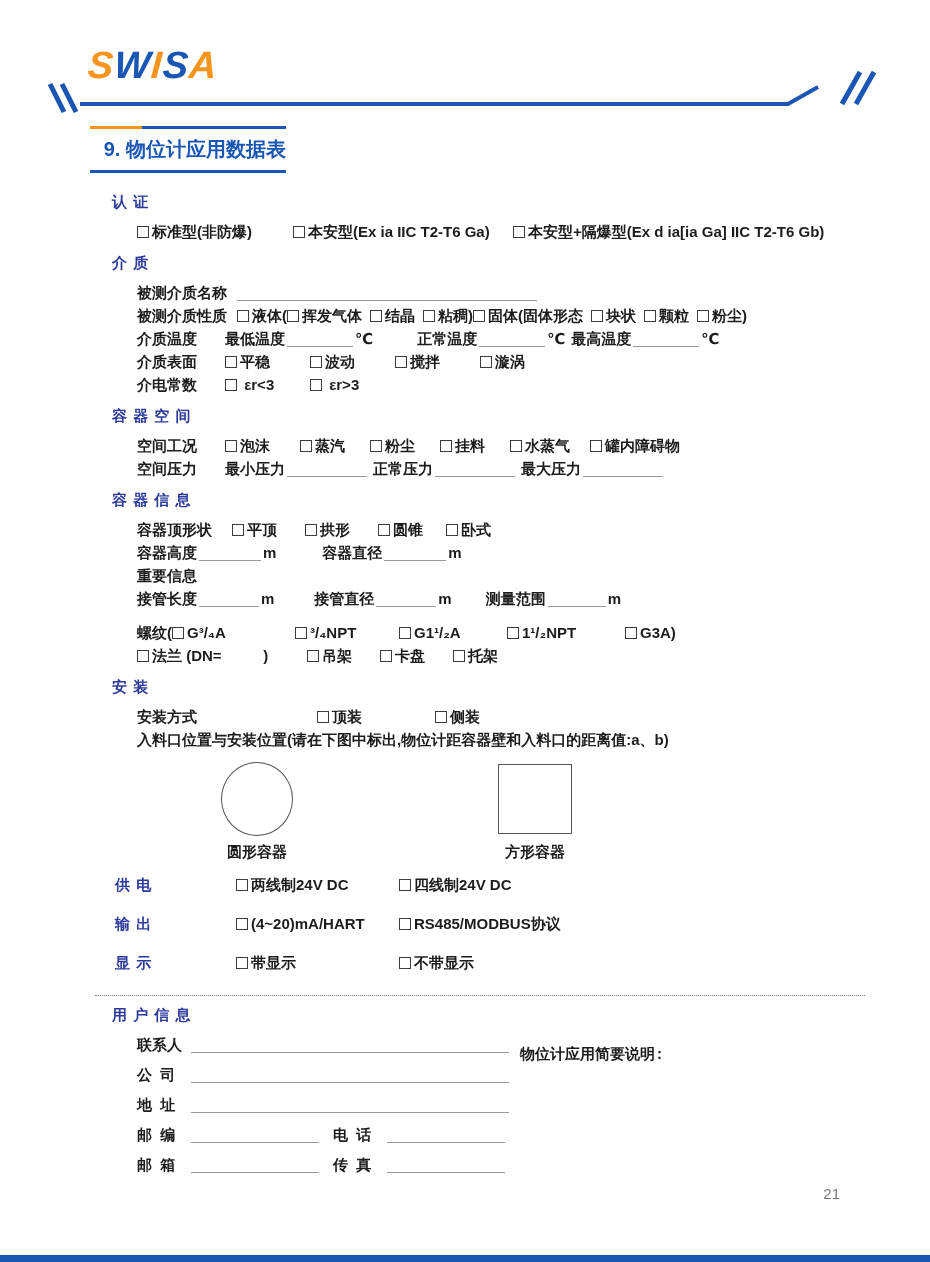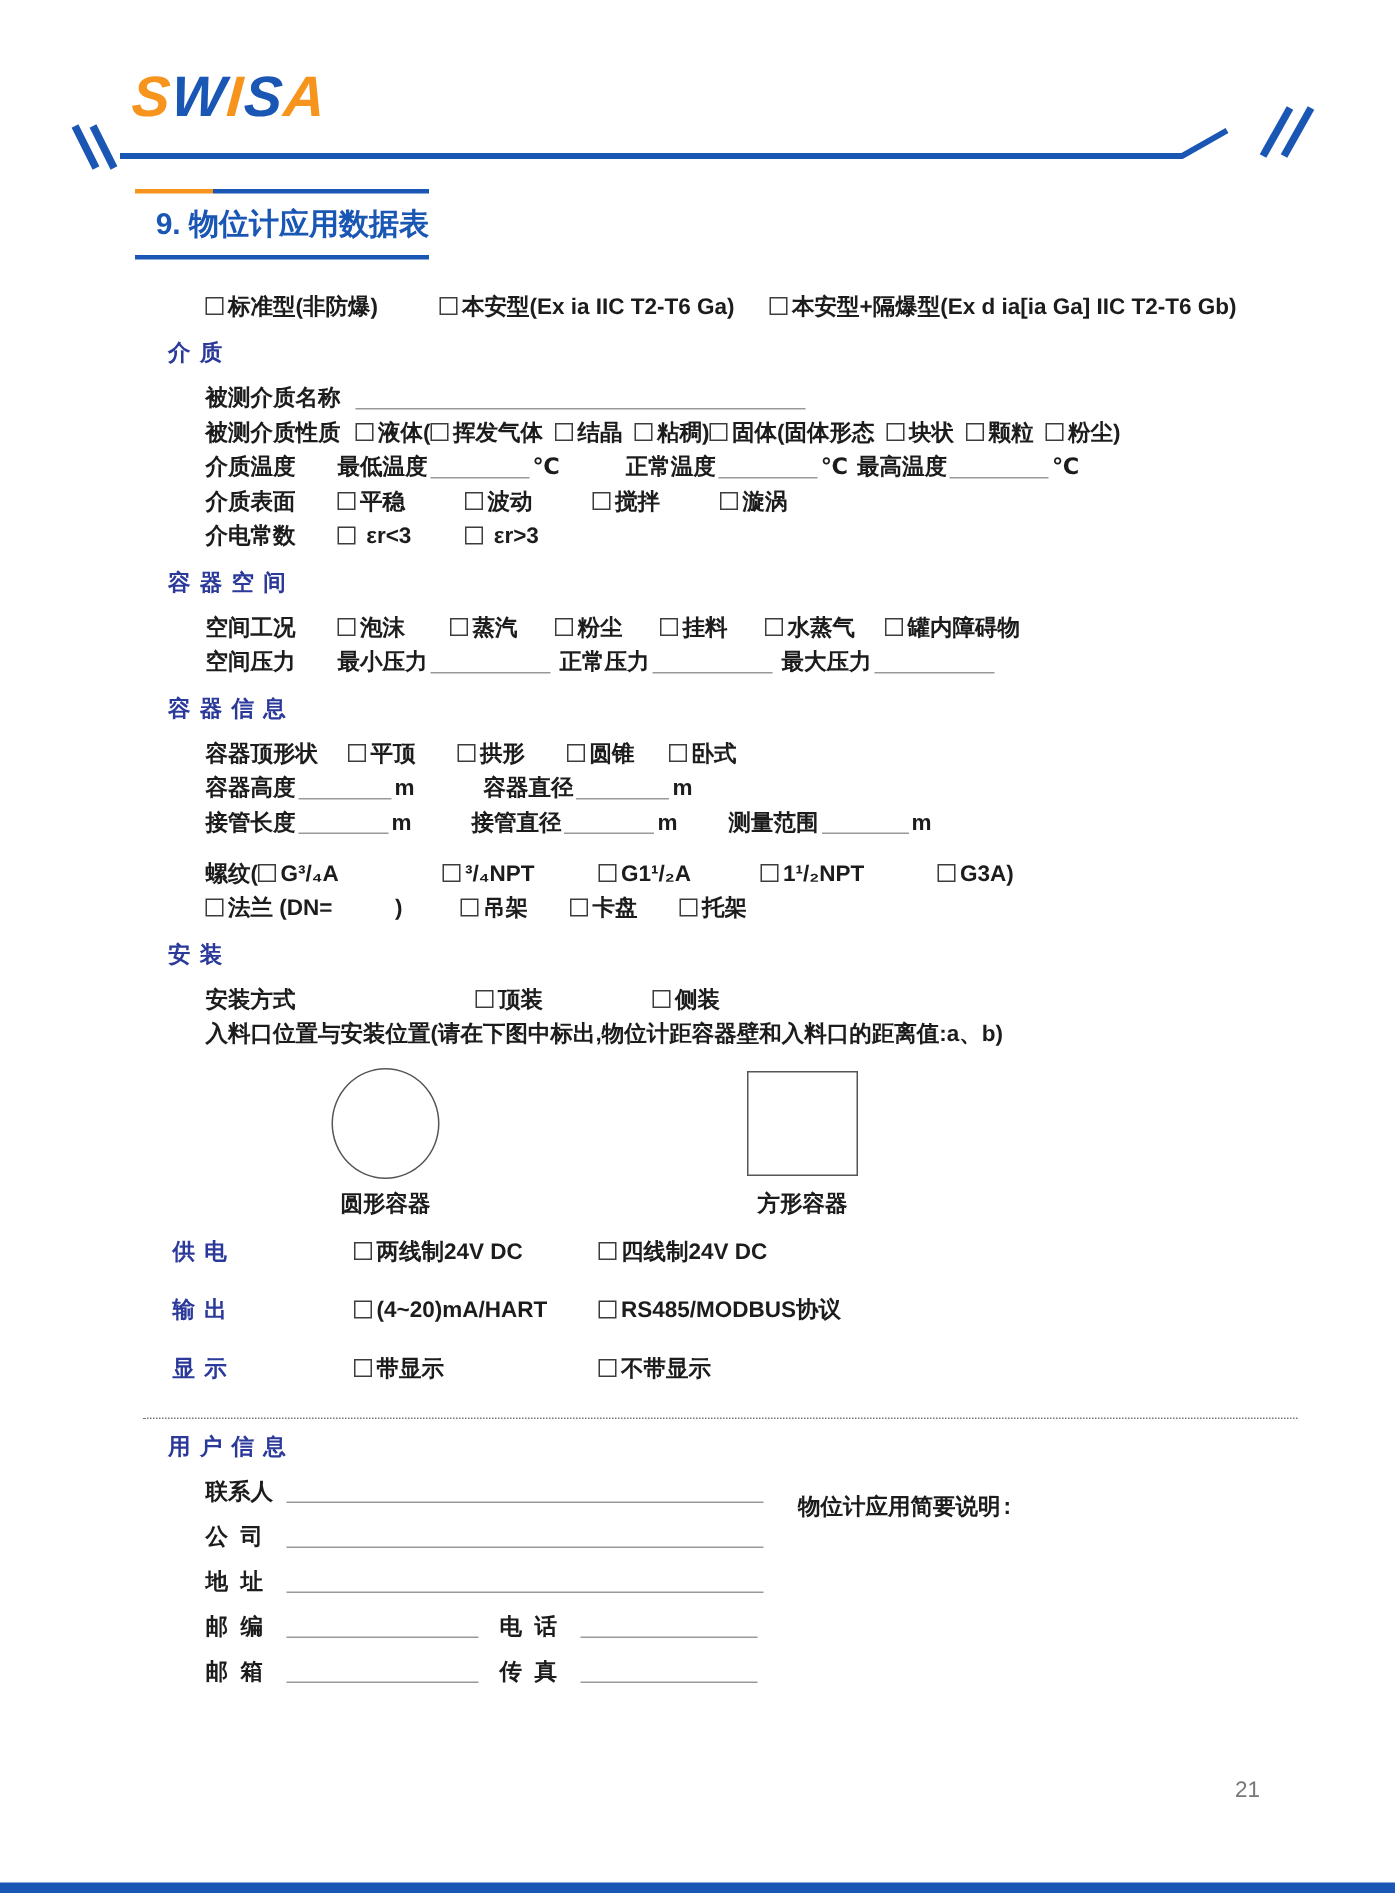--- a/index.html
+++ b/index.html
@@ -62,21 +62,21 @@
   .shape-label { font-size:15px; font-weight:600; }
 
   
   .dotted-divider { margin:14px 0 10px 95px; width:770px; border-top:1px dotted #777; height:0; }
 
   
   .user-cols { position:relative; }
   .user-left { width:400px; }
   [data-name="section-user-info"] .row { margin-bottom:7px; }
   .note-label {
-    position:absolute; left:420px; top:12px;
+    position:absolute; left:408px; top:12px;
     font-size:15px; font-weight:600; white-space:nowrap;font-family:Liberation Mono, monospace;
   }
 
   
   .page-number { position:absolute; right:90px; bottom:60px; font-size:15px; color:#777; }
   .footer-bar { position:absolute; left:0; bottom:0; width:100%; height:7px; background:#1a56b4; }
 </style>
 </head>
 <body>
 
@@ -97,39 +97,41 @@
       <div class="tb-top" data-name="title-rule-top">
         <span class="seg-orange" data-name="title-rule-orange-segment"></span>
         <span class="seg-blue" data-name="title-rule-blue-segment"></span>
       </div>
       <div class="tb-text" data-name="page-title">9. 物位计应用数据表</div>
       <div class="tb-bottom" data-name="title-rule-bottom"></div>
     </div>
 
     <main id="form-root" data-name="application-data-form">
         <section class="form-section" data-name="section-certification">
+          <div class="sec-label" data-name="section-label">认 证</div>
           <div class="row" data-name="form-row"><span class="part cb-part" data-name="checkbox-option" style="min-width: 148px;"><span class="cb-box" data-name="checkbox"></span><span class="part-text" data-name="option-label">标准型(非防爆)</span></span><span class="part cb-part" data-name="checkbox-option" style="min-width: 212px;"><span class="cb-box" data-name="checkbox"></span><span class="part-text" data-name="option-label">本安型(Ex ia IIC T2-T6 Ga)</span></span><span class="part cb-part" data-name="checkbox-option"><span class="cb-box" data-name="checkbox"></span><span class="part-text" data-name="option-label">本安型+隔爆型(Ex d ia[ia Ga] IIC T2-T6 Gb)</span></span></div>
         </section>
         <section class="form-section" data-name="section-medium">
           <div class="sec-label" data-name="section-label">介 质</div>
           <div class="row" data-name="form-row"><span class="part row-label" data-name="row-label" style="min-width: 92px;">被测介质名称</span><span class="blank-line" data-name="blank-field" style="min-width: 300px; width: 300px;"></span></div>
           <div class="row" data-name="form-row"><span class="part row-label" data-name="row-label" style="min-width: 92px;">被测介质性质</span><span class="part cb-part" data-name="checkbox-option" style="margin-right: 0px;"><span class="cb-box" data-name="checkbox"></span><span class="part-text" data-name="option-label">液体(</span></span><span class="part cb-part" data-name="checkbox-option"><span class="cb-box" data-name="checkbox"></span><span class="part-text" data-name="option-label">挥发气体</span></span><span class="part cb-part" data-name="checkbox-option"><span class="cb-box" data-name="checkbox"></span><span class="part-text" data-name="option-label">结晶</span></span><span class="part cb-part" data-name="checkbox-option" style="margin-right: 0px;"><span class="cb-box" data-name="checkbox"></span><span class="part-text" data-name="option-label">粘稠)</span></span><span class="part cb-part" data-name="checkbox-option"><span class="cb-box" data-name="checkbox"></span><span class="part-text" data-name="option-label">固体(固体形态</span></span><span class="part cb-part" data-name="checkbox-option"><span class="cb-box" data-name="checkbox"></span><span class="part-text" data-name="option-label">块状</span></span><span class="part cb-part" data-name="checkbox-option"><span class="cb-box" data-name="checkbox"></span><span class="part-text" data-name="option-label">颗粒</span></span><span class="part cb-part" data-name="checkbox-option"><span class="cb-box" data-name="checkbox"></span><span class="part-text" data-name="option-label">粉尘)</span></span></div>
           <div class="row" data-name="form-row"><span class="part row-label" data-name="row-label" style="min-width: 80px;">介质温度</span><span class="part" data-name="field-text" style="margin-right: 2px;">最低温度</span><span class="blank-line" data-name="blank-field" style="min-width: 66px; width: 66px; margin-right: 2px;"></span><span class="part" data-name="field-text" style="margin-right: 44px;">℃</span><span class="part" data-name="field-text" style="margin-right: 2px;">正常温度</span><span class="blank-line" data-name="blank-field" style="min-width: 66px; width: 66px; margin-right: 2px;"></span><span class="part" data-name="field-text" style="margin-right: 6px;">℃</span><span class="part" data-name="field-text" style="margin-right: 2px;">最高温度</span><span class="blank-line" data-name="blank-field" style="min-width: 66px; width: 66px; margin-right: 2px;"></span><span class="part" data-name="field-text">℃</span></div>
           <div class="row" data-name="form-row"><span class="part row-label" data-name="row-label" style="min-width: 80px;">介质表面</span><span class="part cb-part" data-name="checkbox-option" style="min-width: 77px;"><span class="cb-box" data-name="checkbox"></span><span class="part-text" data-name="option-label">平稳</span></span><span class="part cb-part" data-name="checkbox-option" style="min-width: 77px;"><span class="cb-box" data-name="checkbox"></span><span class="part-text" data-name="option-label">波动</span></span><span class="part cb-part" data-name="checkbox-option" style="min-width: 77px;"><span class="cb-box" data-name="checkbox"></span><span class="part-text" data-name="option-label">搅拌</span></span><span class="part cb-part" data-name="checkbox-option"><span class="cb-box" data-name="checkbox"></span><span class="part-text" data-name="option-label">漩涡</span></span></div>
           <div class="row" data-name="form-row"><span class="part row-label" data-name="row-label" style="min-width: 80px;">介电常数</span><span class="part cb-part" data-name="checkbox-option" style="min-width: 77px;"><span class="cb-box" data-name="checkbox"></span><span class="part-text" data-name="option-label"> εr&lt;3</span></span><span class="part cb-part" data-name="checkbox-option"><span class="cb-box" data-name="checkbox"></span><span class="part-text" data-name="option-label"> εr&gt;3</span></span></div>
         </section>
         <section class="form-section" data-name="section-container-space">
           <div class="sec-label" data-name="section-label">容 器 空 间</div>
           <div class="row" data-name="form-row"><span class="part row-label" data-name="row-label" style="min-width: 80px;">空间工况</span><span class="part cb-part" data-name="checkbox-option" style="min-width: 67px;"><span class="cb-box" data-name="checkbox"></span><span class="part-text" data-name="option-label">泡沫</span></span><span class="part cb-part" data-name="checkbox-option" style="min-width: 62px;"><span class="cb-box" data-name="checkbox"></span><span class="part-text" data-name="option-label">蒸汽</span></span><span class="part cb-part" data-name="checkbox-option" style="min-width: 62px;"><span class="cb-box" data-name="checkbox"></span><span class="part-text" data-name="option-label">粉尘</span></span><span class="part cb-part" data-name="checkbox-option" style="min-width: 62px;"><span class="cb-box" data-name="checkbox"></span><span class="part-text" data-name="option-label">挂料</span></span><span class="part cb-part" data-name="checkbox-option" style="min-width: 72px;"><span class="cb-box" data-name="checkbox"></span><span class="part-text" data-name="option-label">水蒸气</span></span><span class="part cb-part" data-name="checkbox-option"><span class="cb-box" data-name="checkbox"></span><span class="part-text" data-name="option-label">罐内障碍物</span></span></div>
           <div class="row" data-name="form-row"><span class="part row-label" data-name="row-label" style="min-width: 80px;">空间压力</span><span class="part" data-name="field-text" style="margin-right: 2px;">最小压力</span><span class="blank-line" data-name="blank-field" style="min-width: 80px; width: 80px; margin-right: 6px;"></span><span class="part" data-name="field-text" style="margin-right: 2px;">正常压力</span><span class="blank-line" data-name="blank-field" style="min-width: 80px; width: 80px; margin-right: 6px;"></span><span class="part" data-name="field-text" style="margin-right: 2px;">最大压力</span><span class="blank-line" data-name="blank-field" style="min-width: 80px; width: 80px;"></span></div>
         </section>
         <section class="form-section" data-name="section-container-info">
           <div class="sec-label" data-name="section-label">容 器 信 息</div>
           <div class="row" data-name="form-row"><span class="part row-label" data-name="row-label" style="min-width: 87px;">容器顶形状</span><span class="part cb-part" data-name="checkbox-option" style="min-width: 65px;"><span class="cb-box" data-name="checkbox"></span><span class="part-text" data-name="option-label">平顶</span></span><span class="part cb-part" data-name="checkbox-option" style="min-width: 65px;"><span class="cb-box" data-name="checkbox"></span><span class="part-text" data-name="option-label">拱形</span></span><span class="part cb-part" data-name="checkbox-option" style="min-width: 60px;"><span class="cb-box" data-name="checkbox"></span><span class="part-text" data-name="option-label">圆锥</span></span><span class="part cb-part" data-name="checkbox-option"><span class="cb-box" data-name="checkbox"></span><span class="part-text" data-name="option-label">卧式</span></span></div>
           <div class="row" data-name="form-row"><span class="part" data-name="field-text" style="margin-right: 2px;">容器高度</span><span class="blank-line" data-name="blank-field" style="min-width: 62px; width: 62px; margin-right: 2px;"></span><span class="part" data-name="field-text" style="margin-right: 46px;">m</span><span class="part" data-name="field-text" style="margin-right: 2px;">容器直径</span><span class="blank-line" data-name="blank-field" style="min-width: 62px; width: 62px; margin-right: 2px;"></span><span class="part" data-name="field-text">m</span></div>
+          <div class="row" data-name="form-row"><span class="part" data-name="field-text">重要信息</span></div>
           <div class="row" data-name="form-row"><span class="part" data-name="field-text" style="margin-right: 2px;">接管长度</span><span class="blank-line" data-name="blank-field" style="min-width: 60px; width: 60px; margin-right: 2px;"></span><span class="part" data-name="field-text" style="margin-right: 40px;">m</span><span class="part" data-name="field-text" style="margin-right: 2px;">接管直径</span><span class="blank-line" data-name="blank-field" style="min-width: 60px; width: 60px; margin-right: 2px;"></span><span class="part" data-name="field-text" style="margin-right: 34px;">m</span><span class="part" data-name="field-text" style="margin-right: 2px;">测量范围</span><span class="blank-line" data-name="blank-field" style="min-width: 58px; width: 58px; margin-right: 2px;"></span><span class="part" data-name="field-text">m</span></div>
         </section>
         <section class="form-section" data-name="section-process-connection">
           <div class="row" data-name="form-row"><span class="part" data-name="field-text" style="margin-right: 0px;">螺纹(</span><span class="part cb-part" data-name="checkbox-option" style="min-width: 115px;"><span class="cb-box" data-name="checkbox"></span><span class="part-text" data-name="option-label">G³/₄A</span></span><span class="part cb-part" data-name="checkbox-option" style="min-width: 96px;"><span class="cb-box" data-name="checkbox"></span><span class="part-text" data-name="option-label">³/₄NPT</span></span><span class="part cb-part" data-name="checkbox-option" style="min-width: 100px;"><span class="cb-box" data-name="checkbox"></span><span class="part-text" data-name="option-label">G1¹/₂A</span></span><span class="part cb-part" data-name="checkbox-option" style="min-width: 110px;"><span class="cb-box" data-name="checkbox"></span><span class="part-text" data-name="option-label">1¹/₂NPT</span></span><span class="part cb-part" data-name="checkbox-option"><span class="cb-box" data-name="checkbox"></span><span class="part-text" data-name="option-label">G3A)</span></span></div>
           <div class="row" data-name="form-row"><span class="part cb-part" data-name="checkbox-option" style="min-width: 162px; margin-right: 8px;"><span class="cb-box" data-name="checkbox"></span><span class="part-text" data-name="option-label">法兰 (DN=          )</span></span><span class="part cb-part" data-name="checkbox-option" style="min-width: 65px;"><span class="cb-box" data-name="checkbox"></span><span class="part-text" data-name="option-label">吊架</span></span><span class="part cb-part" data-name="checkbox-option" style="min-width: 65px;"><span class="cb-box" data-name="checkbox"></span><span class="part-text" data-name="option-label">卡盘</span></span><span class="part cb-part" data-name="checkbox-option"><span class="cb-box" data-name="checkbox"></span><span class="part-text" data-name="option-label">托架</span></span></div>
         </section>
         <section class="form-section" data-name="section-installation">
           <div class="sec-label" data-name="section-label">安 装</div>
           <div class="row" data-name="form-row"><span class="part row-label" data-name="row-label" style="min-width: 172px;">安装方式</span><span class="part cb-part" data-name="checkbox-option" style="min-width: 110px;"><span class="cb-box" data-name="checkbox"></span><span class="part-text" data-name="option-label">顶装</span></span><span class="part cb-part" data-name="checkbox-option"><span class="cb-box" data-name="checkbox"></span><span class="part-text" data-name="option-label">侧装</span></span></div>
           <div class="row" data-name="form-row"><span class="part" data-name="field-text">入料口位置与安装位置(请在下图中标出,物位计距容器壁和入料口的距离值:a、b)</span></div>

